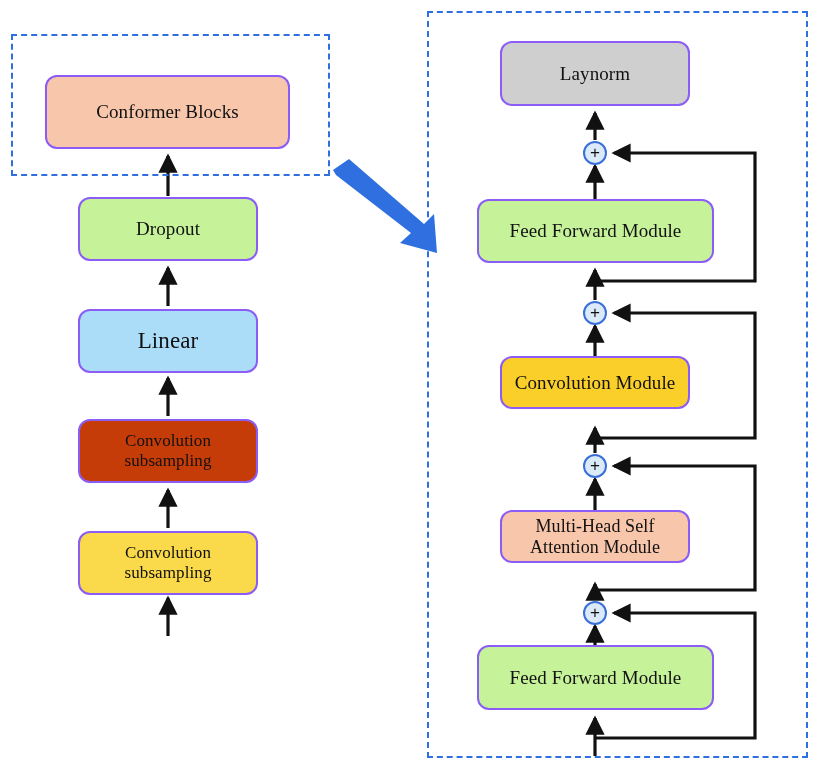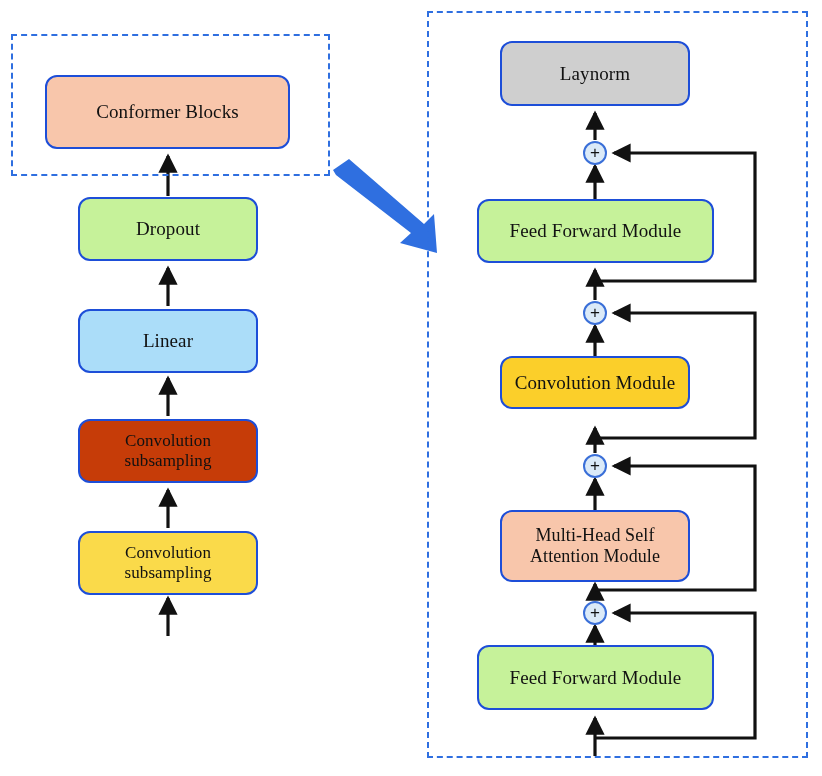--- a/index.html
+++ b/index.html
@@ -17,21 +17,21 @@
     position:absolute;
     border:2px dashed #2f6fe0;
     box-sizing:border-box;
     background:transparent;
   }
 
   
   .node{
     position:absolute;
     box-sizing:border-box;
-    border:2px solid #1d4ed8;
+    border:2px solid #8b5cf6;
     border-radius:12px;
     display:flex;
     align-items:center;
     justify-content:center;
     text-align:center;
     line-height:1.15;
     letter-spacing:.1px;
     color:#111;
     user-select:none;
   }
@@ -118,21 +118,21 @@
   <div class="dashed-frame" style="left:11px;top:34px;width:319px;height:142px;"></div>
 
   <div class="node" style="left:45px;top:75px;width:245px;height:74px;background:#f8c6ab;font-size:19px;">
     <span class="lbl">Conformer Blocks</span>
   </div>
 
   <div class="node" style="left:78px;top:197px;width:180px;height:64px;background:#c6f29a;font-size:19px;">
     <span class="lbl">Dropout</span>
   </div>
 
-  <div class="node" style="left:78px;top:309px;width:180px;height:64px;background:#abddf9;font-size:19px;">
+  <div class="node" style="left:78px;top:309px;width:180px;height:64px;background:#abddf9;font-size:23px;">
     <span class="lbl">Linear</span>
   </div>
 
   <div class="node" style="left:78px;top:419px;width:180px;height:64px;background:#c63c08;font-size:17px;">
     <span class="lbl">Convolution
 subsampling</span>
   </div>
 
   <div class="node" style="left:78px;top:531px;width:180px;height:64px;background:#fada4a;font-size:17px;">
     <span class="lbl">Convolution
@@ -146,21 +146,21 @@
   </div>
 
   <div class="node" style="left:477px;top:199px;width:237px;height:64px;background:#c6f29a;font-size:19px;">
     <span class="lbl">Feed Forward Module</span>
   </div>
 
   <div class="node" style="left:500px;top:356px;width:190px;height:53px;background:#fbcf2a;font-size:19px;">
     <span class="lbl">Convolution Module</span>
   </div>
 
-  <div class="node" style="left:500px;top:510px;width:190px;height:72px;background:#f8c6ab;font-size:18px;">
+  <div class="node" style="left:500px;top:510px;width:190px;height:53px;background:#f8c6ab;font-size:18px;">
     <span class="lbl">Multi-Head Self
 Attention Module</span>
   </div>
 
   <div class="node" style="left:477px;top:645px;width:237px;height:65px;background:#c6f29a;font-size:19px;">
     <span class="lbl">Feed Forward Module</span>
   </div>
 
   <div class="plus" style="left:583px;top:141px;">
     <span>+</span>

